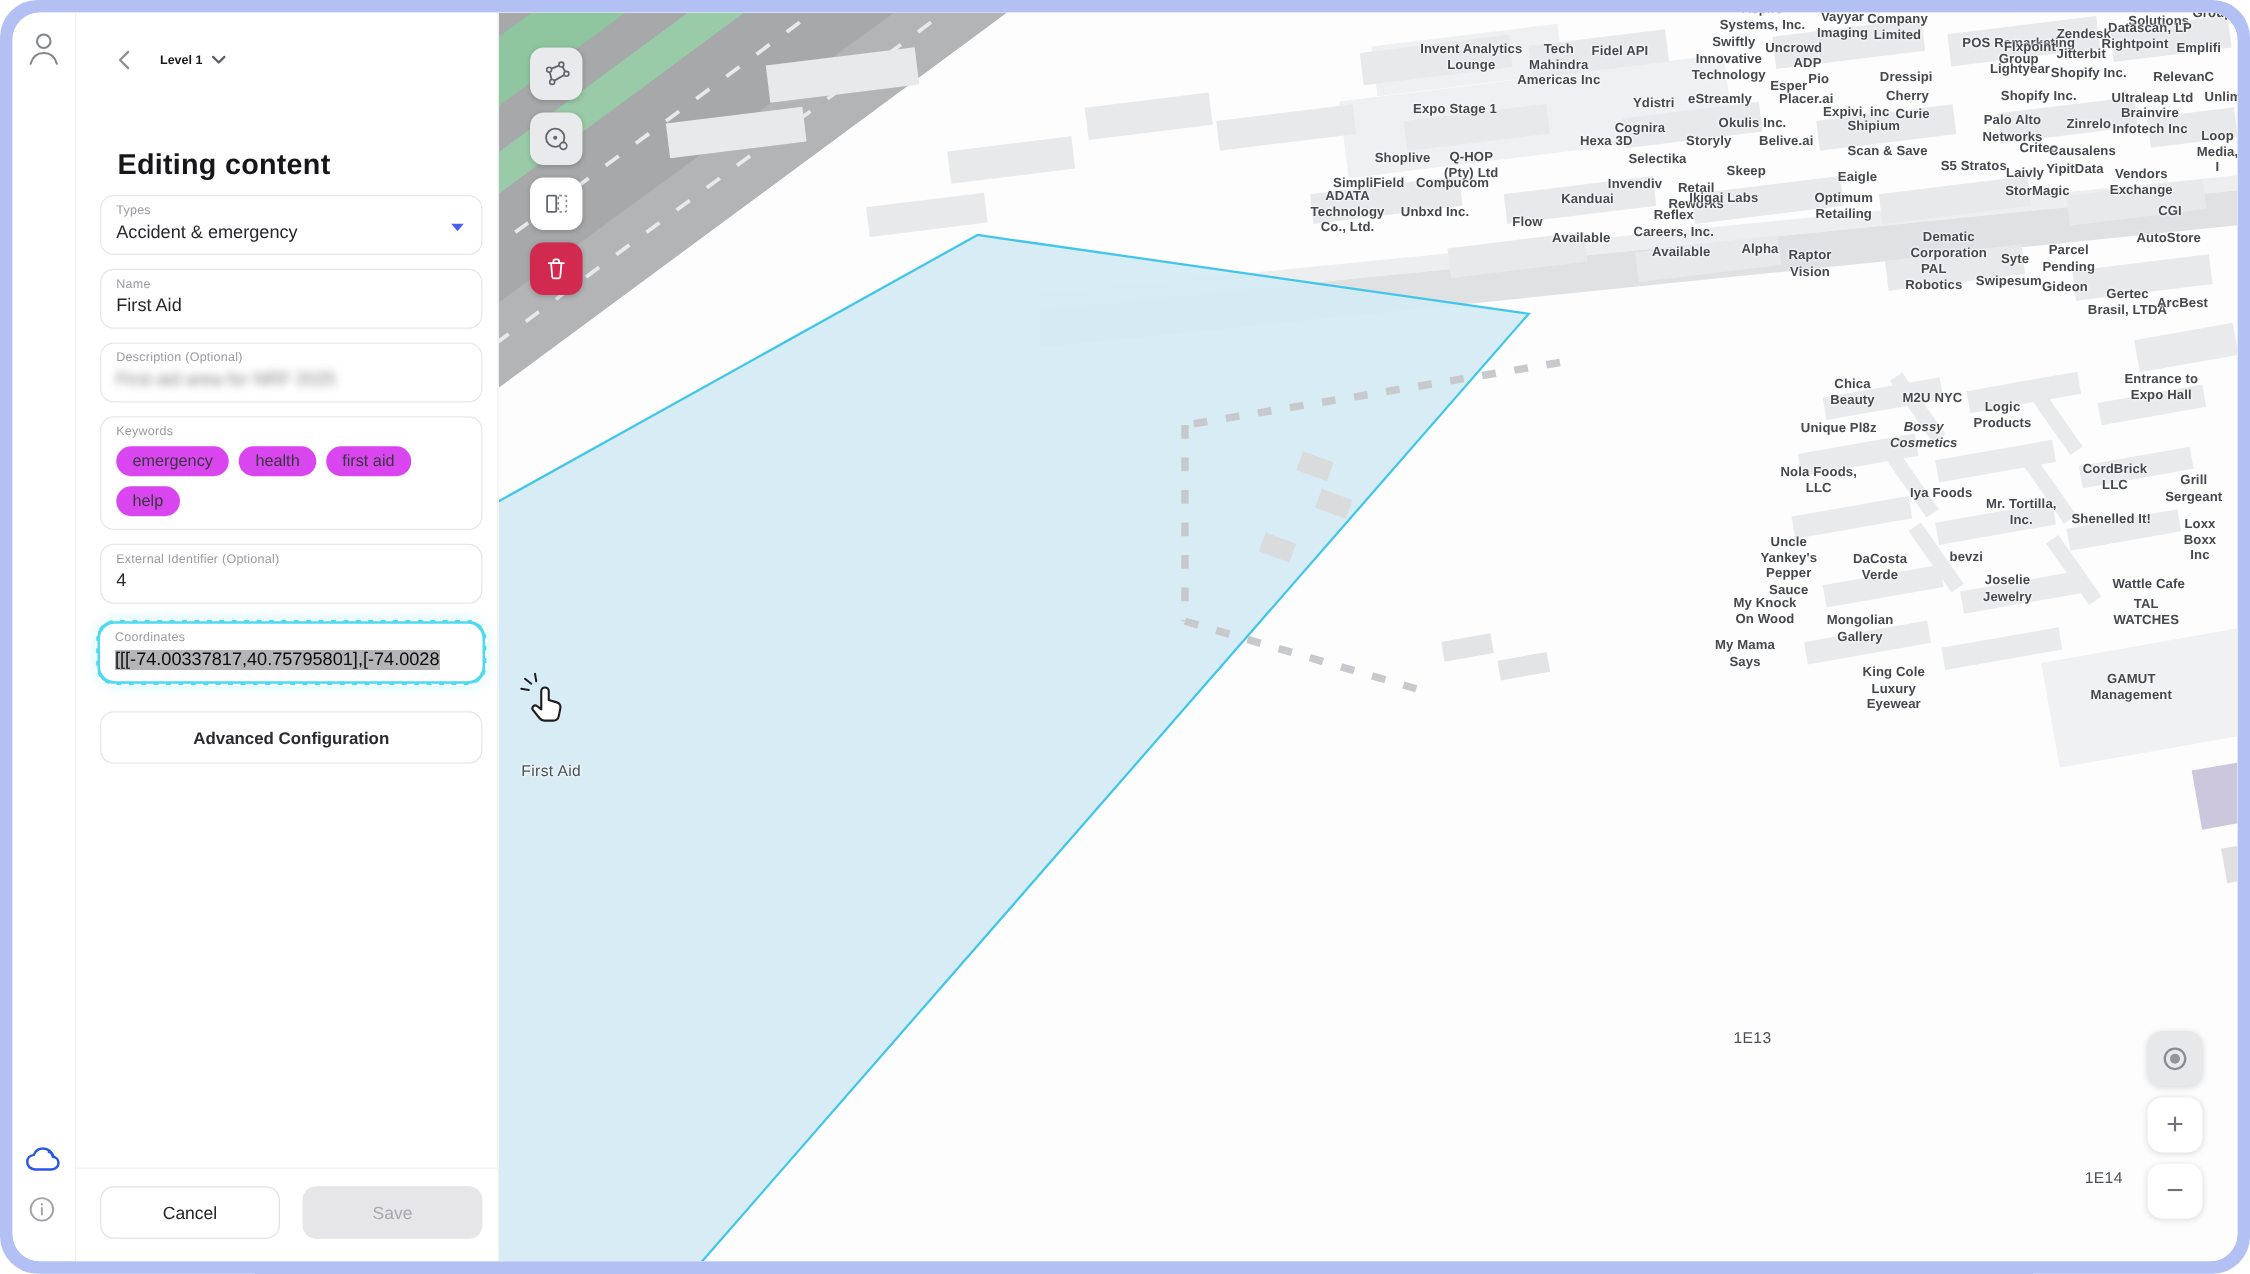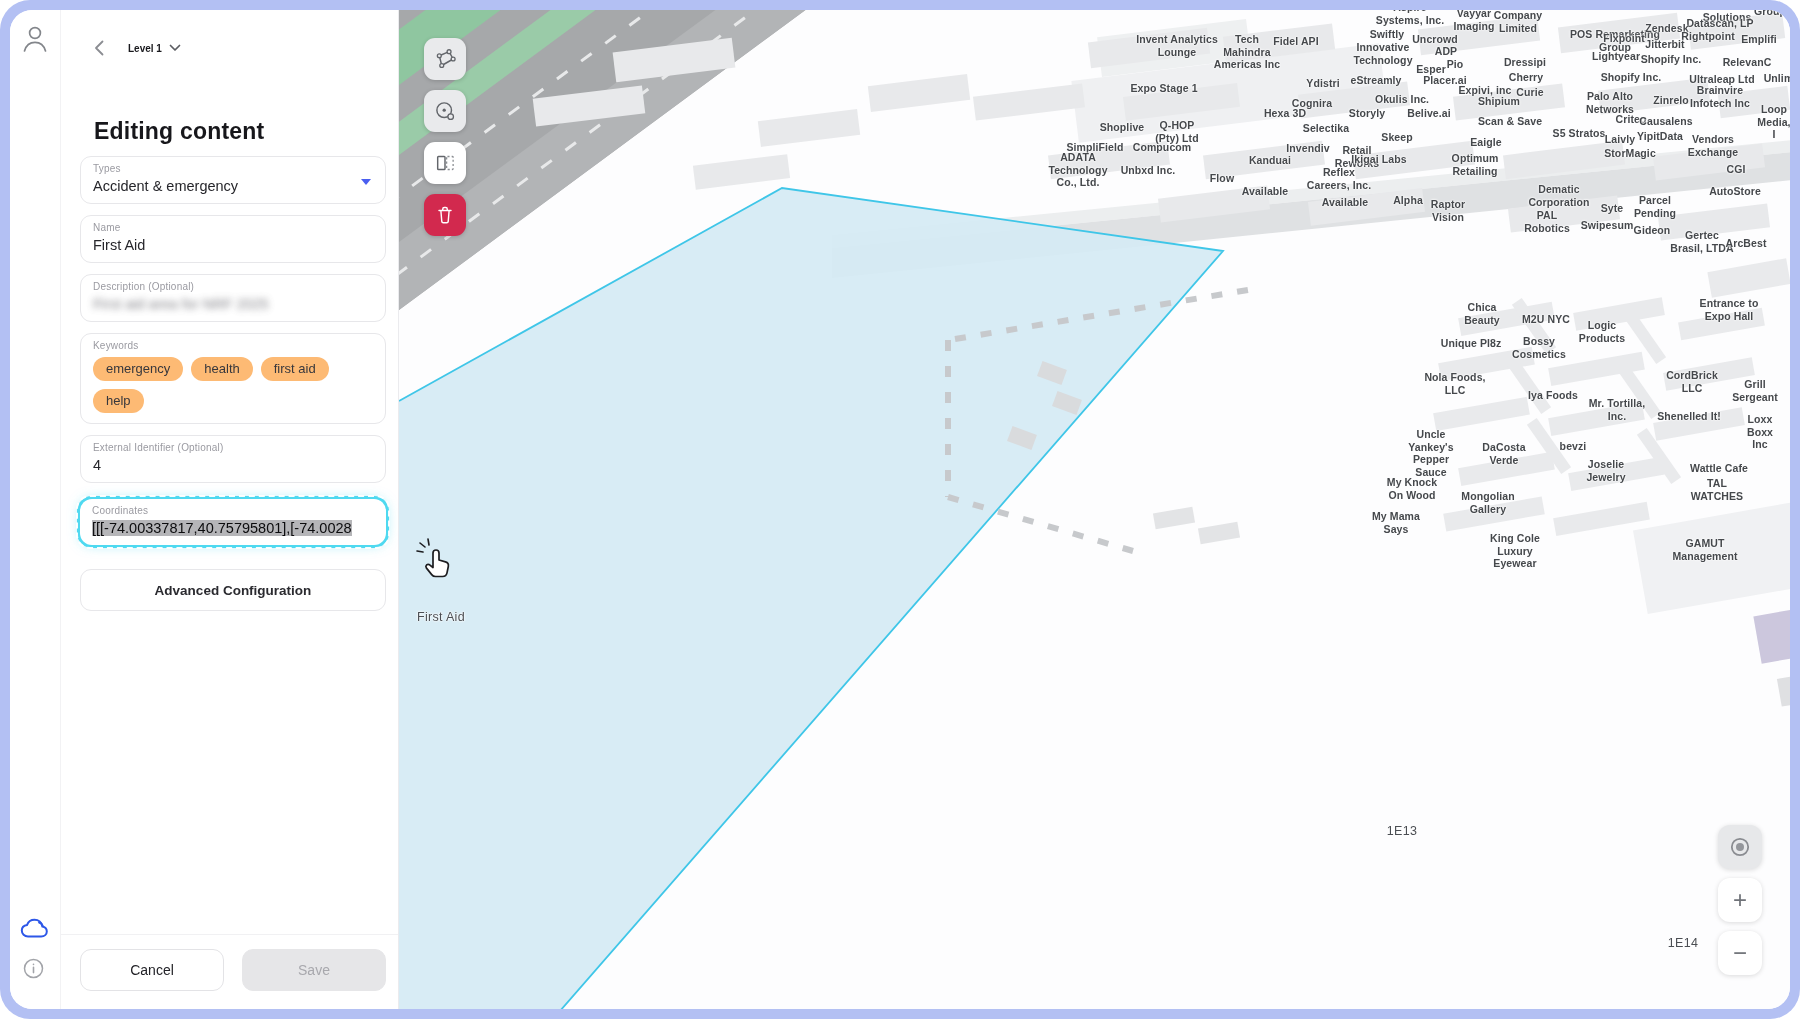--- a/index.html
+++ b/index.html
@@ -23,21 +23,21 @@
   .title{margin-top:58px;margin-left:14px;font-size:23px;font-weight:600;color:#17171b;letter-spacing:.2px;}
 
   .field{border:1px solid #e7e7ea;border-radius:11px;padding:6px 12px 8px 12px;margin-top:11px;background:#fff;position:relative;}
   .field:first-of-type{margin-top:36px;}
   .flabel{font-size:10px;color:#9a9aa1;letter-spacing:.2px;}
   .fvalue{font-size:14.5px;color:#26262b;margin-top:3px;line-height:18px;white-space:nowrap;overflow:hidden;}
   .blurred{filter:blur(3.6px);opacity:.75;color:#55555c;}
   .caret-down{position:absolute;right:14px;top:50%;margin-top:-1px;width:0;height:0;
     border-left:5.5px solid transparent;border-right:5.5px solid transparent;border-top:6px solid #4a5ff0;}
   .chips{display:flex;flex-wrap:wrap;gap:8px;margin-top:6px;padding-bottom:2px;}
-  .chip{background:#fdba74;color:#37373c;font-size:13px;padding:5px 13px;border-radius:20px;line-height:14px;}
+  .chip{background:#d946ef;color:#37373c;font-size:13px;padding:5px 13px;border-radius:20px;line-height:14px;}
 
   .coord-field{margin-top:16px;border:none;border-radius:12px;
     box-shadow:0 0 0 3px #4fd9f0,0 0 12px rgba(69,215,240,.55);position:relative;}
   .coord-field::after{content:"";position:absolute;inset:-4px;border:2px dashed #ffffff;border-radius:14px;pointer-events:none;opacity:.95;}
   .coord-sel{background:#b5b5b8;color:#0c0c0e;}
 
   .adv-btn{margin-top:24px;height:40px;border:1px solid #e7e7ea;border-radius:11px;background:#fff;
     display:flex;align-items:center;justify-content:center;font-size:13.5px;font-weight:700;color:#2a2a2f;cursor:pointer;}
 
   .pfooter{position:absolute;left:0;right:0;bottom:0;border-top:1px solid #f1f1f3;background:#fff;
@@ -367,21 +367,21 @@
           <div class="map-label" style="left: 749px; top: 160px;">Unbxd Inc.</div>
           <div class="map-label" style="left: 823px; top: 168px;">Flow</div>
           <div class="map-label" style="left: 871px; top: 150px;">Kanduai</div>
           <div class="map-label" style="left: 866px; top: 181px;">Available</div>
           <div class="map-label" style="left: 1083px; top: 304px;">Chica
 Beauty</div>
           <div class="map-label" style="left: 1147px; top: 309px;">M2U NYC</div>
           <div class="map-label" style="left: 1203px; top: 322px;">Logic
 Products</div>
           <div class="map-label" style="left: 1072px; top: 333px;">Unique Pl8z</div>
-          <div class="map-label" style="left: 1140px; top: 338px;">Bossy
+          <div class="map-label" style="left: 1140px; top: 338px; font-style: italic;">Bossy
 Cosmetics</div>
           <div class="map-label" style="left: 1056px; top: 374px;">Nola Foods,
 LLC</div>
           <div class="map-label" style="left: 1154px; top: 385px;">Iya Foods</div>
           <div class="map-label" style="left: 1218px; top: 400px;">Mr. Tortilla,
 Inc.</div>
           <div class="map-label" style="left: 1330px; top: 300px;">Entrance to
 Expo Hall</div>
           <div class="map-label" style="left: 1293px; top: 372px;">CordBrick
 LLC</div>

